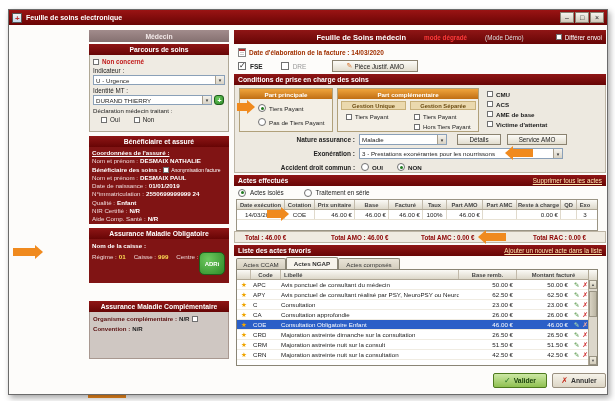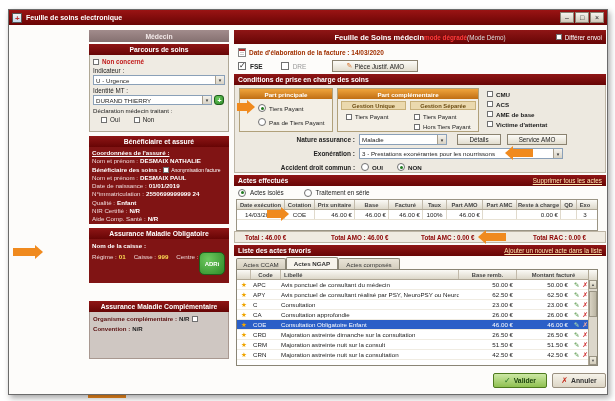--- a/index.html
+++ b/index.html
@@ -167,21 +167,21 @@
         <span style="font-weight:bold;color:#222">N/R</span>
         <span class="cb sm"></span>
       </div>
       <div style="display:flex;gap:2px;align-items:center;font-size:6.1px;margin-top:3px;white-space:nowrap">
         <span style="font-weight:bold;color:#5a1010">Convention :</span>
         <span style="font-weight:bold;color:#222">N/R</span>
       </div>
     </div>
 
     <div class="shead" style="left:225px;top:20px;width:372px;height:14px">
-      <div style="position:absolute;left:50%;transform:translateX(-50%);display:flex;align-items:center;gap:0;white-space:nowrap">
+      <div style="position:absolute;left:50%;transform:translateX(-50%);display:flex;align-items:center;gap:18px;white-space:nowrap">
         <span style="font-size:7.5px;font-weight:bold">Feuille de Soins médecin</span>
         <span style="font-size:6.3px;color:#ff3a3a;font-weight:bold">mode dégradé</span>
         <span style="font-size:6.3px;color:#ddd;font-weight:normal">(Mode Démo)</span>
       </div>
       <div style="position:absolute;right:4px;display:flex;align-items:center;gap:3px">
         <span class="cb sm"></span>
         <span style="font-size:6.3px;font-weight:normal;color:#fff">Différer envoi</span>
       </div>
     </div>
 

